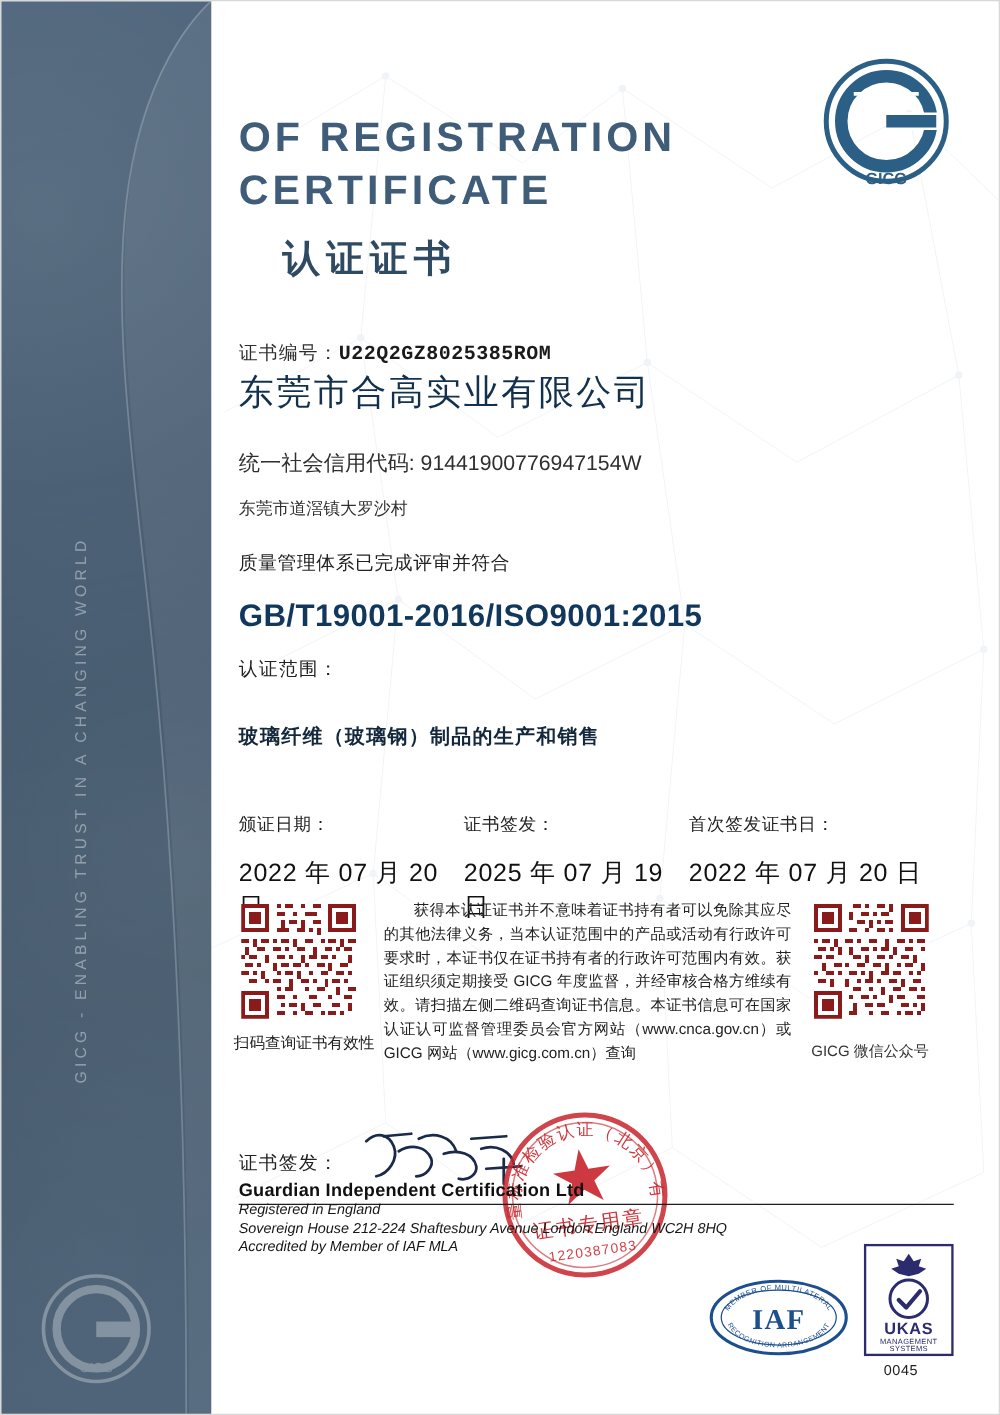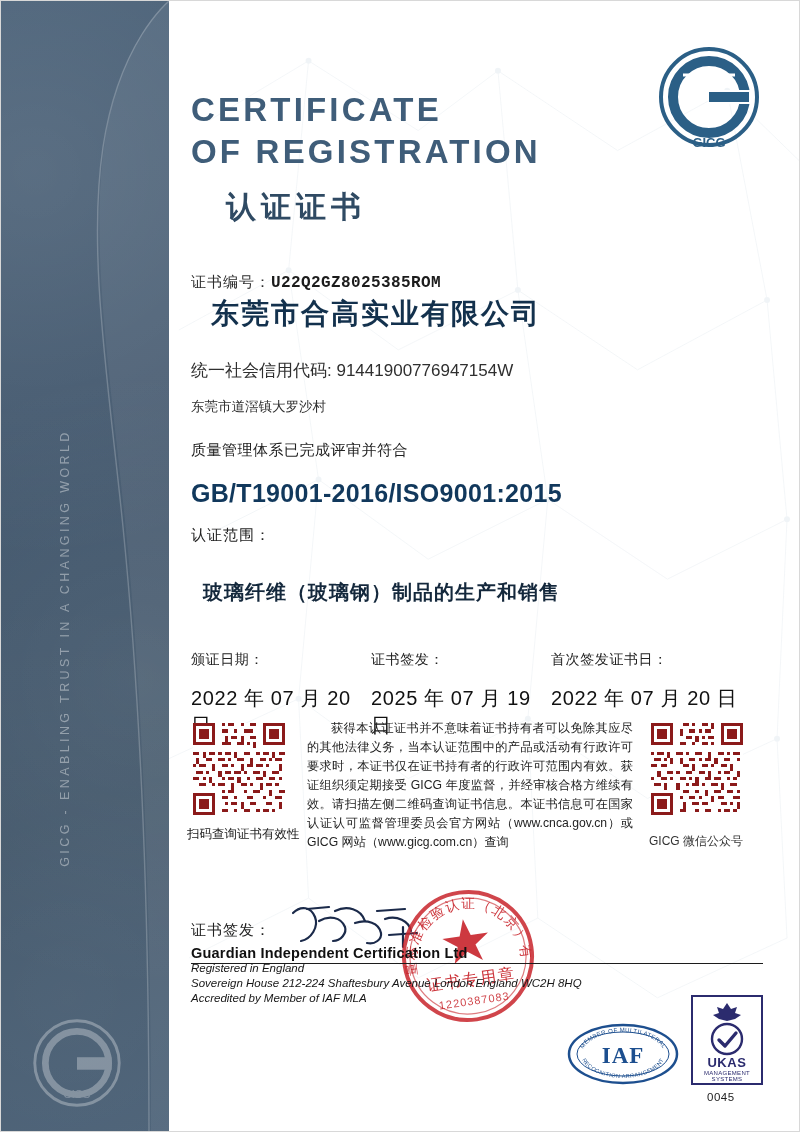--- a/index.html
+++ b/index.html
@@ -131,24 +131,23 @@
     font-weight: bold;
     color: #1b1b1b;
     letter-spacing: 0.4px;
   }
 
   .company-name {
     position: absolute;
     left: 190px;
     top: 294px;
     font-size: 28px;
-    font-weight: bold;
+    font-weight: normal;
     color: #13314d;
     letter-spacing: 2px;
-    margin-left: 20px;
   }
 
   .credit-code {
     position: absolute;
     left: 190px;
     top: 358px;
     font-size: 17px;
     color: #2f2f2f;
   }
   .address {
@@ -178,23 +177,23 @@
   .scope-label {
     position: absolute;
     left: 190px;
     top: 525px;
     font-size: 15px;
     color: #222;
     letter-spacing: 1px;
   }
   .scope-value {
     position: absolute;
-    left: 202px;
+    left: 190px;
     top: 578px;
-    font-size: 20px;
+    font-size: 16px;
     font-weight: bold;
     color: #14283c;
     letter-spacing: 1px;
   }
 
   
   .dates {
     position: absolute;
     left: 190px;
     top: 650px;
@@ -385,22 +384,22 @@
   <svg class="gicg-logo" viewBox="0 0 112 112">
     <circle cx="56" cy="52" r="48" fill="none" stroke="#2b5f86" stroke-width="4"></circle>
     <circle cx="56" cy="52" r="36" fill="none" stroke="#2b5f86" stroke-width="10"></circle>
     <rect x="56" y="45" width="44" height="14" fill="#ffffff"></rect>
     <rect x="56" y="47" width="40" height="10" fill="#2b5f86"></rect>
     <path d="M30 30 L82 30" stroke="#ffffff" stroke-width="3"></path>
     <text x="56" y="102" font-family="Liberation Sans, sans-serif" font-size="13" font-weight="bold" fill="#2b5f86" text-anchor="middle">GICG</text>
   </svg>
 
   <div class="cert-title">
+    <div>OF REGISTRATION</div>
     <div>CERTIFICATE</div>
-    <div>OF REGISTRATION</div>
   </div>
   <div class="cert-title-cn">认证证书</div>
 
   <div class="cert-no-row">
     <span class="row-label">证书编号：</span>
     <span class="cert-no-value">U22Q2GZ8025385ROM</span>
   </div>
 
   <div class="company-name">东莞市合高实业有限公司</div>
   <div class="credit-code">统一社会信用代码: 91441900776947154W</div>

